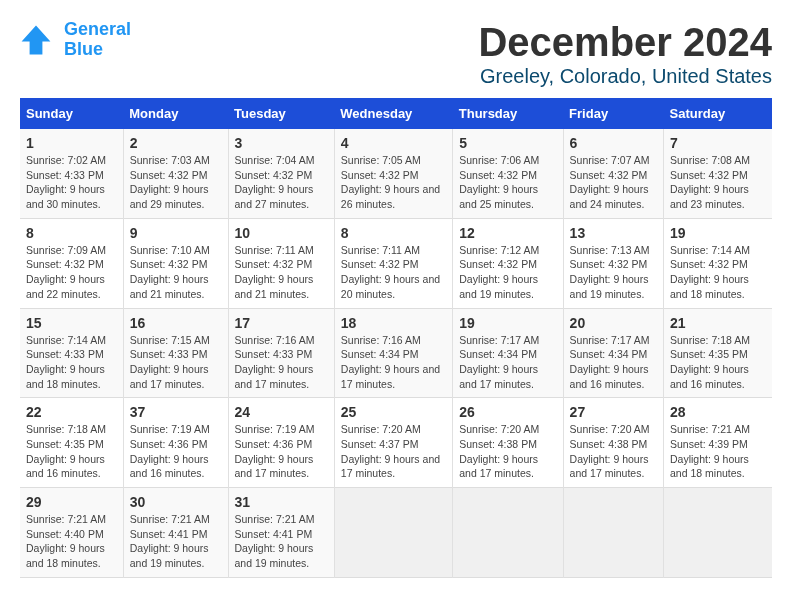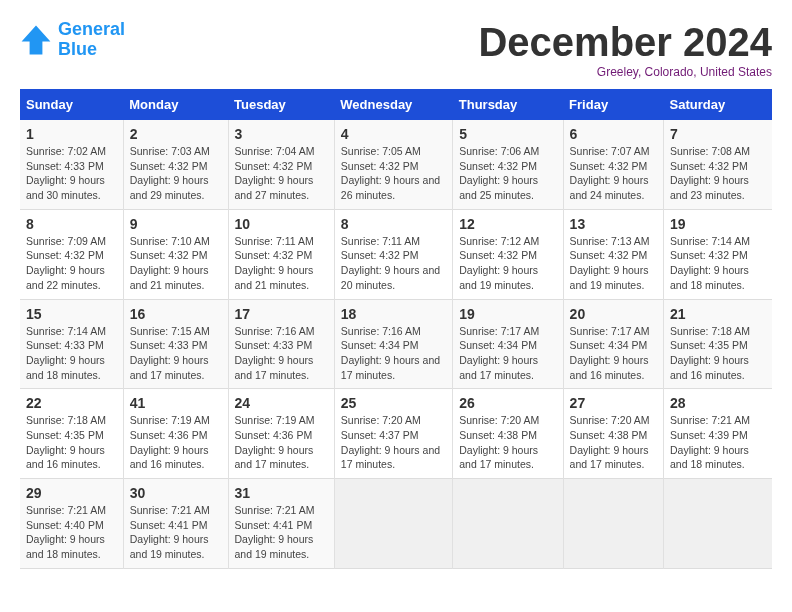--- a/index.html
+++ b/index.html
@@ -12,21 +12,21 @@
     }
     .header-section {
       display: flex;
       justify-content: space-between;
       align-items: flex-start;
       margin-bottom: 10px;
     }
     .logo {
       display: flex;
       align-items: center;
-      gap: 6px;
+      gap: 12px;
     }
     .logo-text {
       font-size: 18px;
       font-weight: bold;
       color: #333;
       line-height: 1.1;
     }
     .logo-text span {
       color: #2196F3;
     }
@@ -36,22 +36,22 @@
     }
     .title-section {
       text-align: right;
     }
     .main-title {
       font-size: 40px;
       font-weight: bold;
       color: #333;
     }
     .subtitle {
-      font-size: 12px;
-      color: #701a75;
+      font-size: 20px;
+      color: #0c4a6e;
     }
     table {
       width: 100%;
       border-collapse: collapse;
       font-size: 11px;
     }
     thead th {
       background-color: #1d4ed8;
       color: #fff;
       padding: 8px 6px;
@@ -214,21 +214,21 @@
           <span class="day-number">21</span>
           <div class="day-info">Sunrise: 7:18 AM<br>Sunset: 4:35 PM<br>Daylight: 9 hours and 16 minutes.</div>
         </td>
       </tr>
       <tr>
         <td>
           <span class="day-number">22</span>
           <div class="day-info">Sunrise: 7:18 AM<br>Sunset: 4:35 PM<br>Daylight: 9 hours and 16 minutes.</div>
         </td>
         <td>
-          <span class="day-number">41</span>
+          <span class="day-number">37</span>
           <div class="day-info">Sunrise: 7:19 AM<br>Sunset: 4:36 PM<br>Daylight: 9 hours and 16 minutes.</div>
         </td>
         <td>
           <span class="day-number">24</span>
           <div class="day-info">Sunrise: 7:19 AM<br>Sunset: 4:36 PM<br>Daylight: 9 hours and 17 minutes.</div>
         </td>
         <td>
           <span class="day-number">25</span>
           <div class="day-info">Sunrise: 7:20 AM<br>Sunset: 4:37 PM<br>Daylight: 9 hours and 17 minutes.</div>
         </td>

